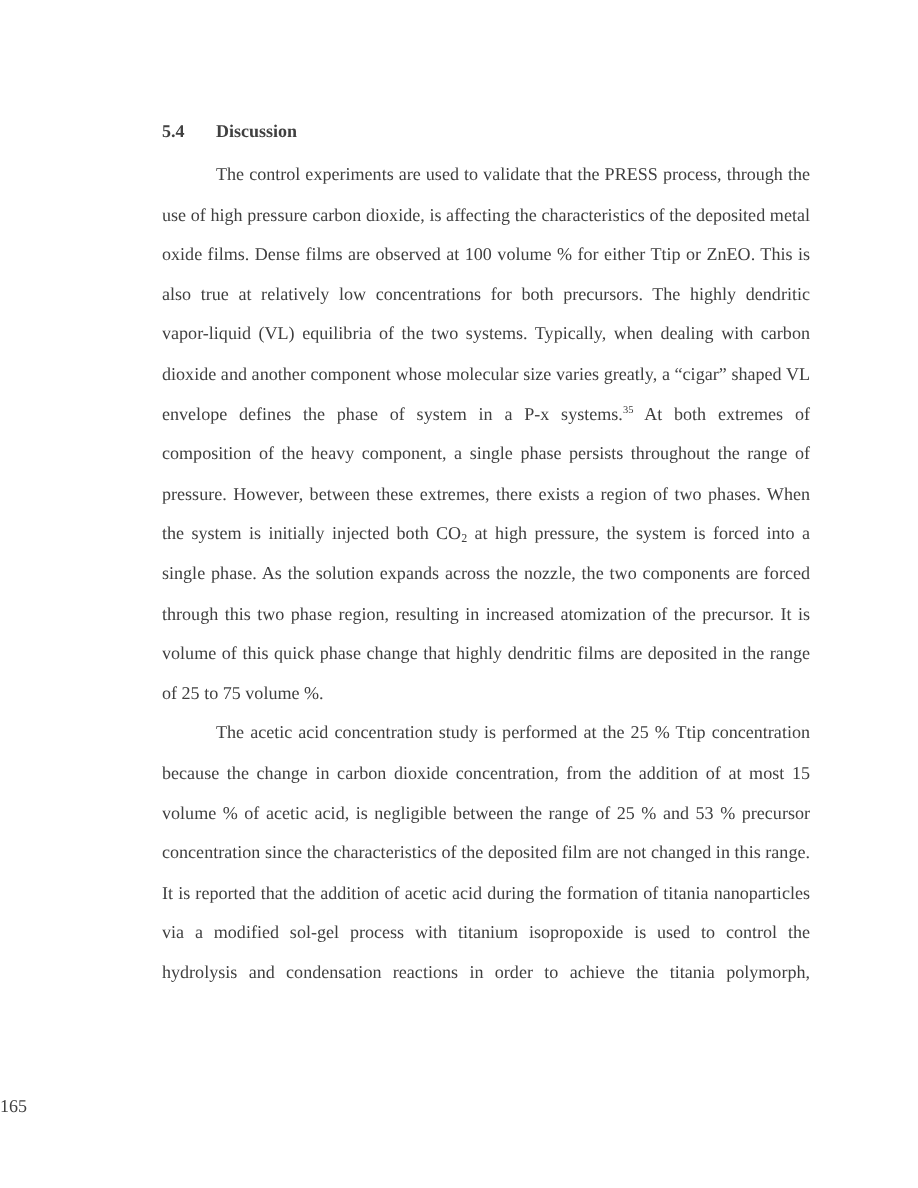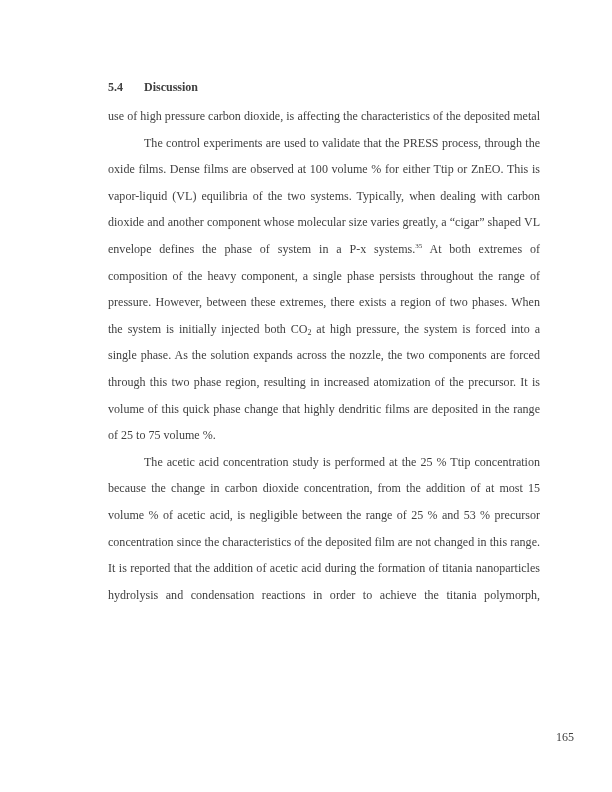--- a/index.html
+++ b/index.html
@@ -21,51 +21,53 @@
   }
   .line {
     display: block; height: 26.6px; white-space: nowrap;
     text-align: justify; text-align-last: justify;
   }
   .line.indent { padding-left: 36px; }
   .line.last { text-align-last: left; }
   sup { font-size: 7px; vertical-align: 5px; line-height: 0; }
   sub { font-size: 8px; vertical-align: -2px; line-height: 0; }
   .pagenum {
-    position: absolute; left: 0; width: 574px; top: 729px; text-align: right;
+    position: absolute; left: 0; width: 574px; top: 729px; text-align: left;
     font-size: 12px; line-height: 16px;
   }
 </style>
 </head>
 <body>
 
 <div class="page">
 
   <div class="heading">
     <span class="num">5.4</span><span>Discussion</span>
   </div>
 
   <div class="body">
 
+    <span class="line indent">The control experiments are used to validate that the PRESS process, through the</span>
     <span class="line">use of high pressure carbon dioxide, is affecting the characteristics of the deposited metal</span>
-    <span class="line indent">The control experiments are used to validate that the PRESS process, through the</span>
     <span class="line">oxide films.  Dense films are observed at 100 volume % for either Ttip or ZnEO.  This is</span>
+    <span class="line">also true at relatively low concentrations for both precursors.  The highly dendritic</span>
     <span class="line">vapor-liquid (VL) equilibria of the two systems.  Typically, when dealing with carbon</span>
     <span class="line">dioxide and another component whose molecular size varies greatly, a “cigar” shaped VL</span>
     <span class="line"><span>envelope defines the phase of system in a P-x systems.</span><sup>35</sup><span>  At both extremes of</span></span>
     <span class="line">composition of the heavy component, a single phase persists throughout the range of</span>
     <span class="line">pressure.  However, between these extremes, there exists a region of two phases.  When</span>
     <span class="line"><span>the system is initially injected both CO</span><sub>2</sub><span> at high pressure, the system is forced into a</span></span>
     <span class="line">single phase.  As the solution expands across the nozzle, the two components are forced</span>
     <span class="line">through this two phase region, resulting in increased atomization of the precursor.  It is</span>
     <span class="line">volume of this quick phase change that highly dendritic films are deposited in the range</span>
     <span class="line last">of 25 to 75 volume %.</span>
 
     <span class="line indent">The acetic acid concentration study is performed at the 25 % Ttip concentration</span>
     <span class="line">because the change in carbon dioxide concentration, from the addition of at most 15</span>
     <span class="line">volume % of acetic acid, is negligible between the range of 25 % and 53 % precursor</span>
     <span class="line">concentration since the characteristics of the deposited film are not changed in this range.</span>
     <span class="line">It is reported that the addition of acetic acid during the formation of titania nanoparticles</span>
+    <span class="line">via a modified sol-gel process with titanium isopropoxide is used to control the</span>
     <span class="line">hydrolysis and condensation reactions in order to achieve the titania polymorph,</span>
   </div>
 
   <div class="pagenum">165</div>
 </div>
 
 </body></html>

